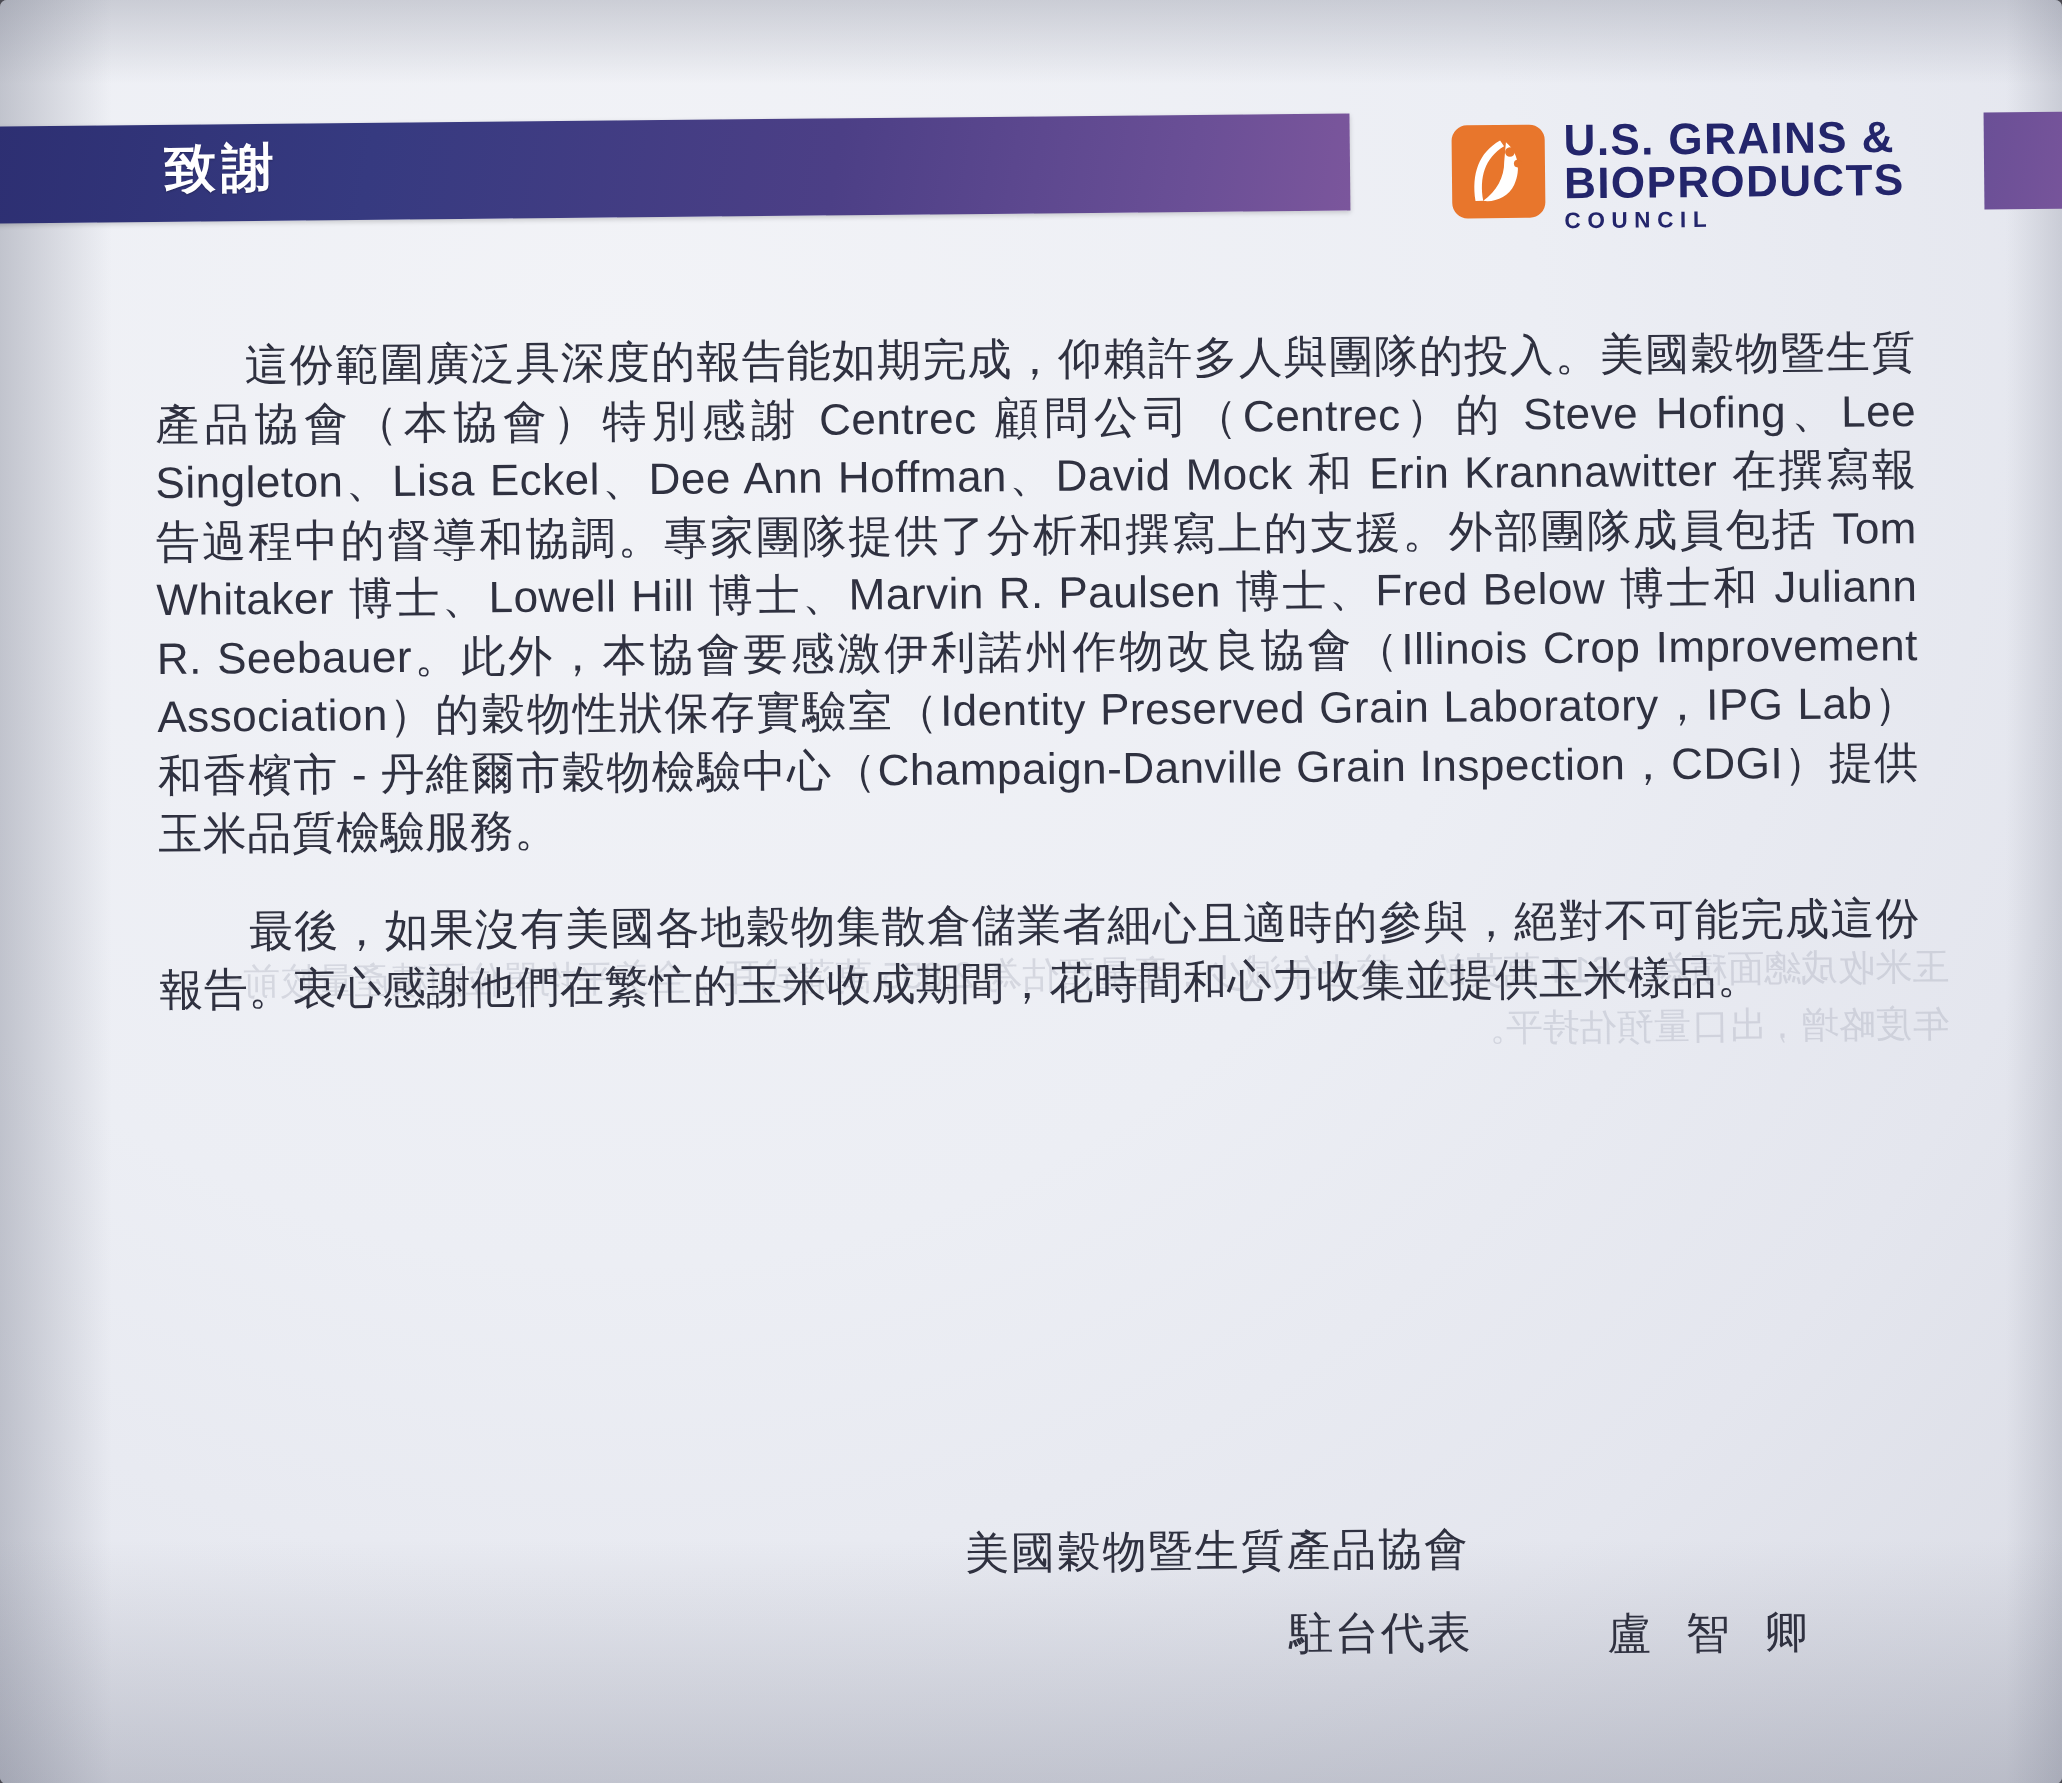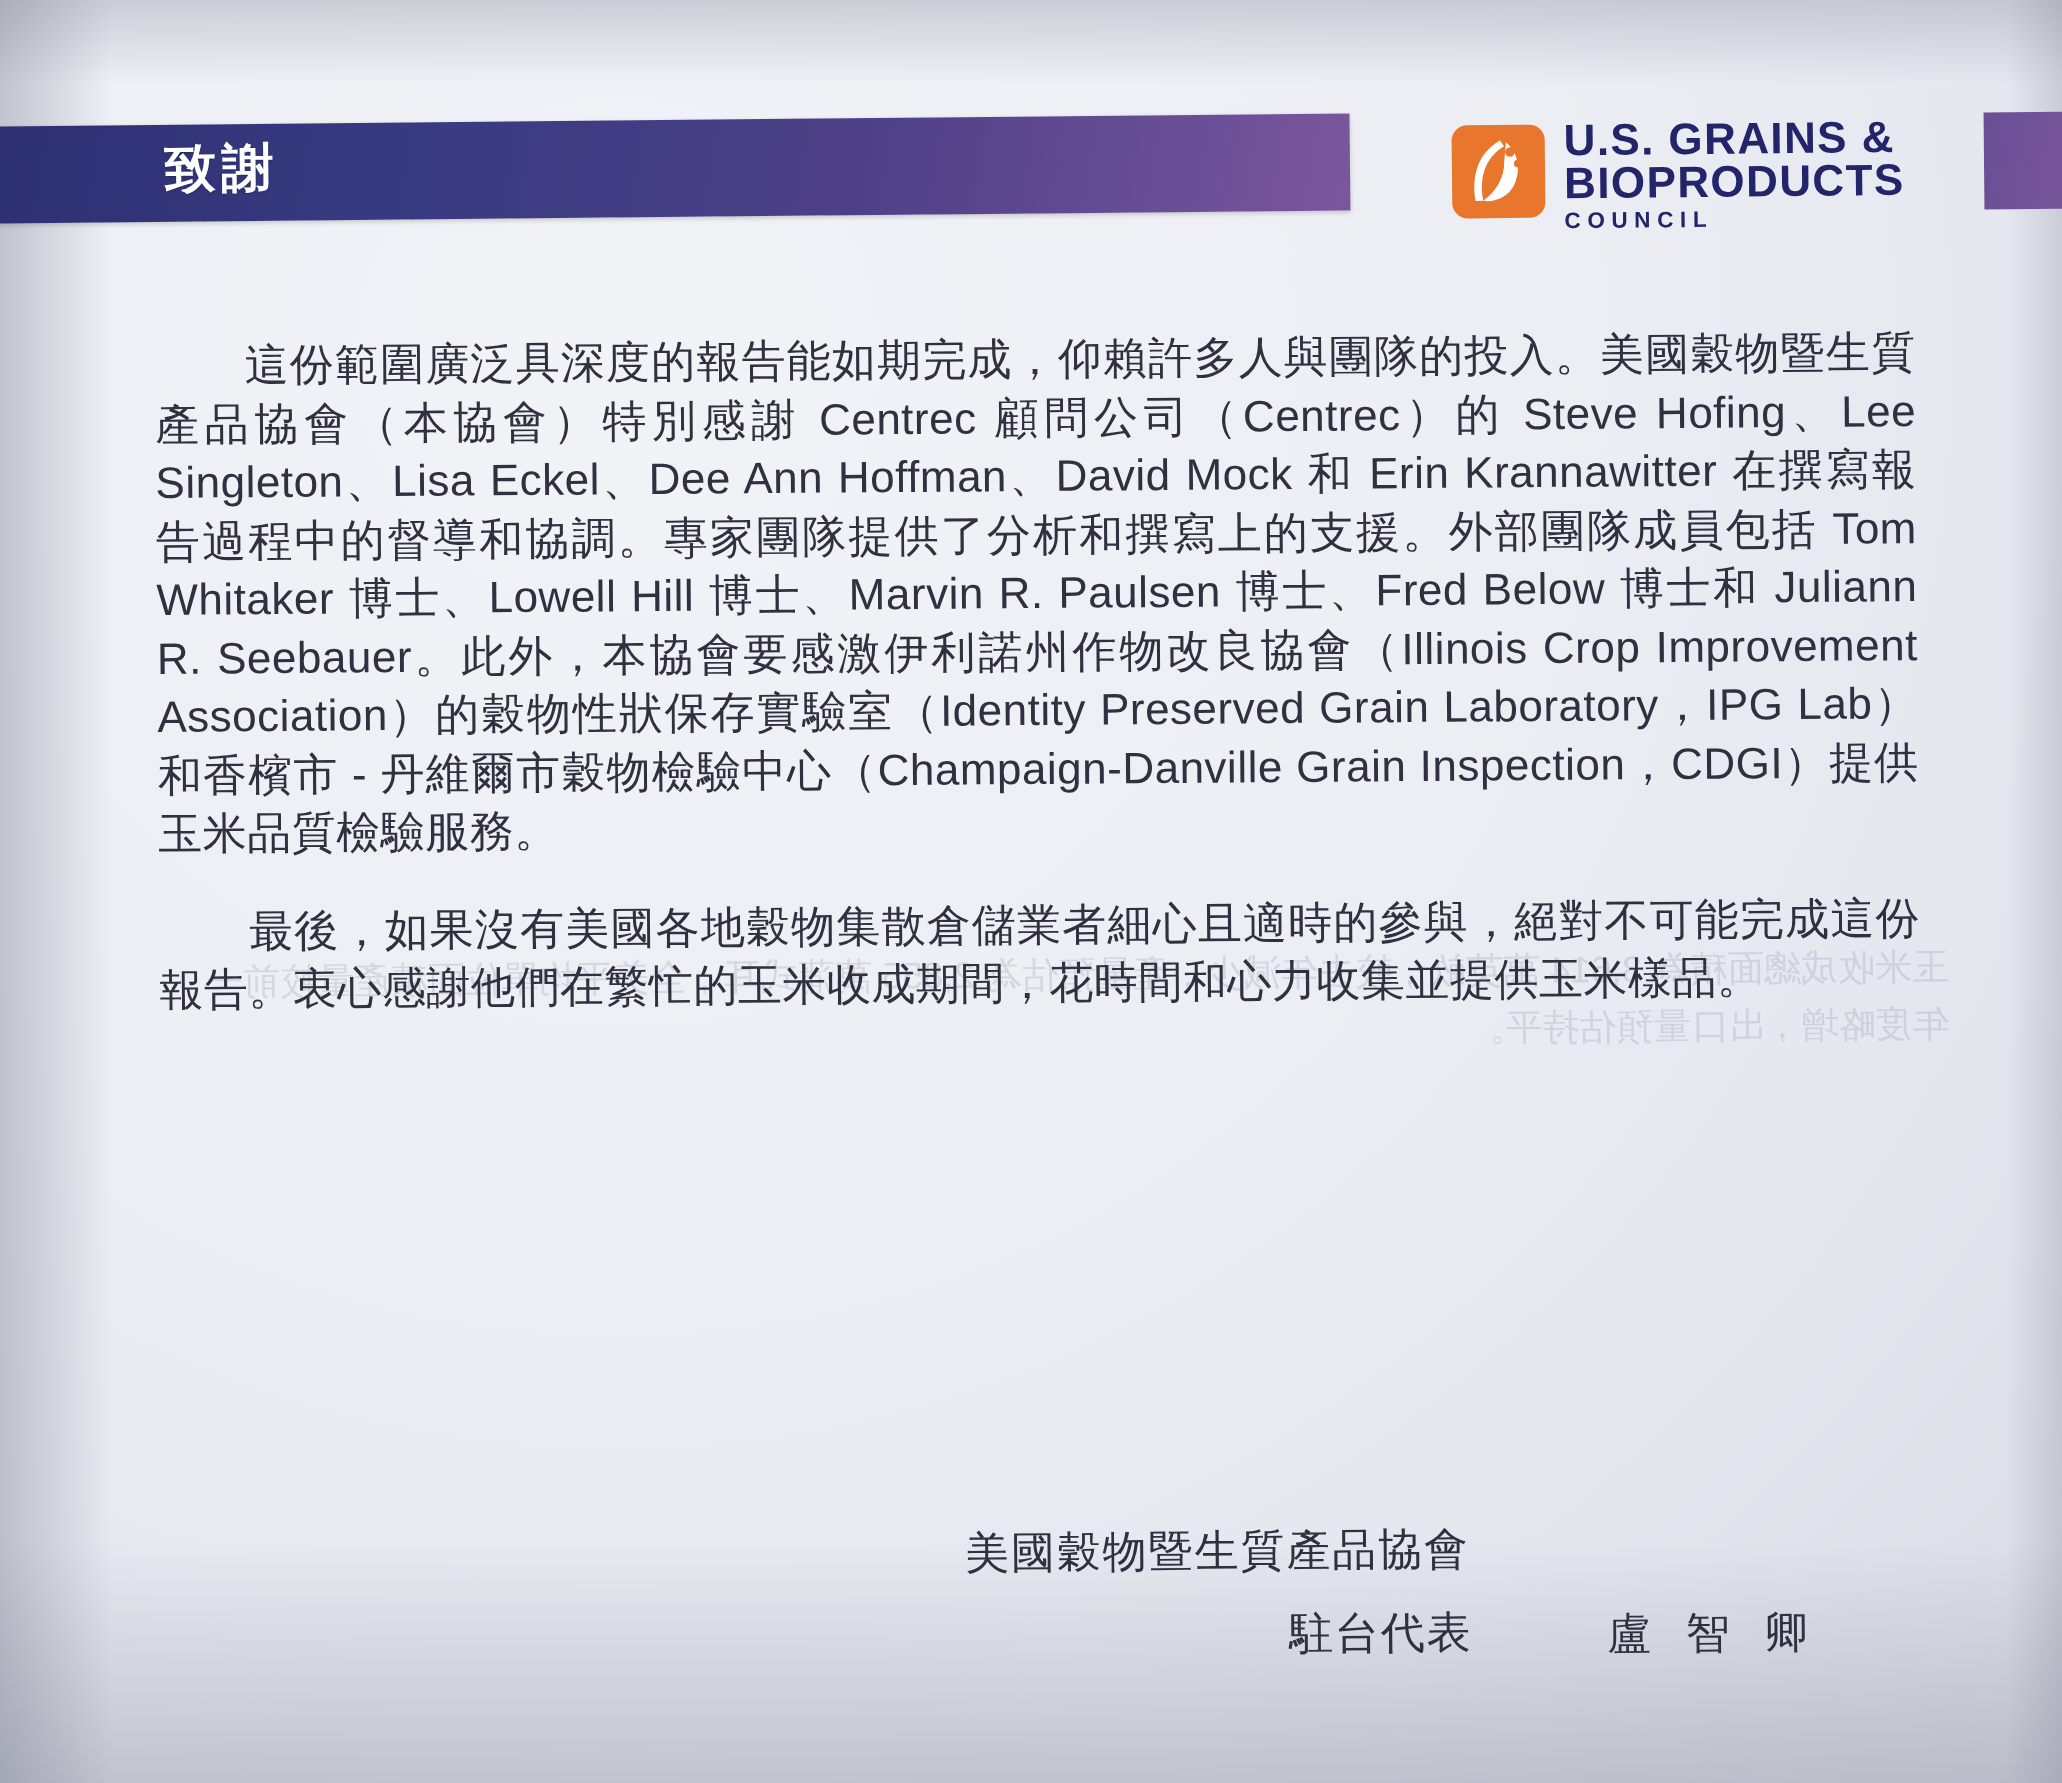--- a/index.html
+++ b/index.html
@@ -16,20 +16,21 @@
 
   
   .page {
     position: absolute;
     left: 0; top: 0;
     width: 2062px;
     height: 1784px;
     background:
       radial-gradient(ellipse at 30% 20%, #f2f3f7 0%, #eceef4 45%, #e4e6ee 75%, #d9dbe4 100%);
     overflow: hidden;
+    border-radius: 7px;
   }
   
   .paper-shade-left {
     position: absolute; left: 0; top: 0; width: 112px; height: 100%;
     background: linear-gradient(to right, rgba(120,124,140,.38), rgba(120,124,140,0));
     pointer-events: none;
   }
   .paper-shade-top {
     position: absolute; left: 0; top: 0; width: 100%; height: 84px;
     background: linear-gradient(to bottom, rgba(120,124,140,.30), rgba(120,124,140,0));

